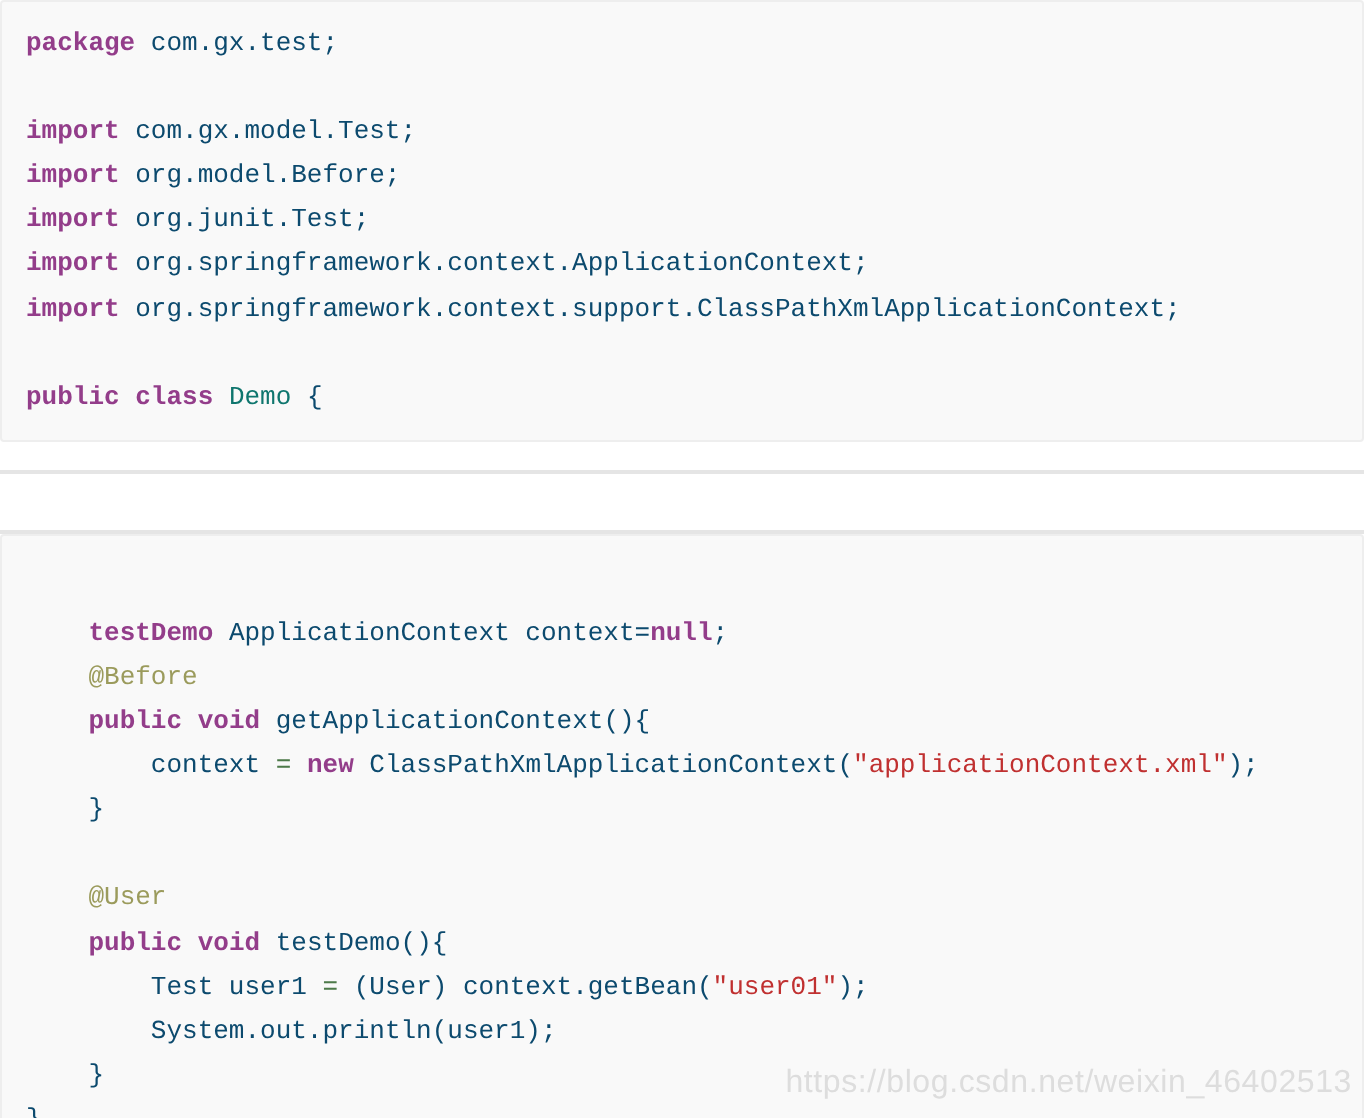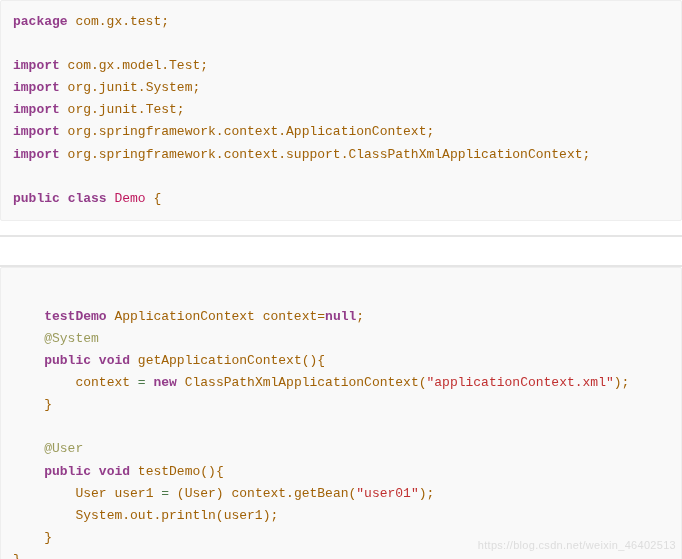--- a/index.html
+++ b/index.html
@@ -26,67 +26,67 @@
   .sep {
     height: 2px;
     background: #e5e5e5;
   }
   pre {
     margin: 0;
     white-space: pre;
     font-family: inherit;
   }
   .kw { color: #933d8a; font-weight: bold; } 
-  .type { color: #be185d; } 
+  .type { color: #0f766e; } 
   .ann { color: #9b9b5c; } 
   .assign { color: #4d7a4a; } 
   .str { color: #c03030; } 
-  .plain { color: #a16207; }
+  .plain { color: #0c4a6e; }
   .watermark {
     position: absolute;
     right: 6px;
     bottom: 4px;
-    font-size: 11px;
+    font-size: 16px;
     color: #ddd;
     font-family: Arial, sans-serif;
     letter-spacing: 0.3px;
     -webkit-user-select: none;
     user-select: none;
   }
   .container { position: relative; width: 682px; height: 559px; overflow: hidden; }
 </style>
 </head>
 <body>
 
 <div class="container">
 
   <div class="code-block">
     <pre><span class="kw">package</span><span class="plain"> com.gx.test;</span>
 
 <span class="kw">import</span><span class="plain"> com.gx.model.Test;</span>
-<span class="kw">import</span><span class="plain"> org.junit.System;</span>
+<span class="kw">import</span><span class="plain"> org.model.Before;</span>
 <span class="kw">import</span><span class="plain"> org.junit.Test;</span>
 <span class="kw">import</span><span class="plain"> org.springframework.context.ApplicationContext;</span>
 <span class="kw">import</span><span class="plain"> org.springframework.context.support.ClassPathXmlApplicationContext;</span>
 
 <span class="kw">public</span> <span class="kw">class</span> <span class="type">Demo</span><span class="plain"> {</span></pre>
   </div>
 
   <div class="gap"></div>
   <div class="sep"></div>
 
   <div class="code-block" style="padding-top:38px;">
     <pre><span>    </span><span class="kw">testDemo</span><span class="plain"> ApplicationContext context=</span><span class="kw">null</span><span class="plain">;</span>
-<span>    </span><span class="ann">@System</span>
+<span>    </span><span class="ann">@Before</span>
 <span>    </span><span class="kw">public</span> <span class="kw">void</span><span class="plain"> getApplicationContext(){</span>
 <span>        </span><span class="plain">context </span><span class="assign">=</span><span class="plain"> </span><span class="kw">new</span><span class="plain"> ClassPathXmlApplicationContext(</span><span class="str">"applicationContext.xml"</span><span class="plain">);</span>
 <span>    </span><span class="plain">}</span>
 
 <span>    </span><span class="ann">@User</span>
 <span>    </span><span class="kw">public</span> <span class="kw">void</span><span class="plain"> testDemo(){</span>
-<span>        </span><span class="plain">User user1 </span><span class="assign">=</span><span class="plain"> (User) context.getBean(</span><span class="str">"user01"</span><span class="plain">);</span>
+<span>        </span><span class="plain">Test user1 </span><span class="assign">=</span><span class="plain"> (User) context.getBean(</span><span class="str">"user01"</span><span class="plain">);</span>
 <span>        </span><span class="plain">System.out.println(user1);</span>
 <span>    </span><span class="plain">}</span>
 <span class="plain">}</span></pre>
   </div>
 
   <div class="watermark">https://blog.csdn.net/weixin_46402513</div>
 </div>
 
 </body></html>

